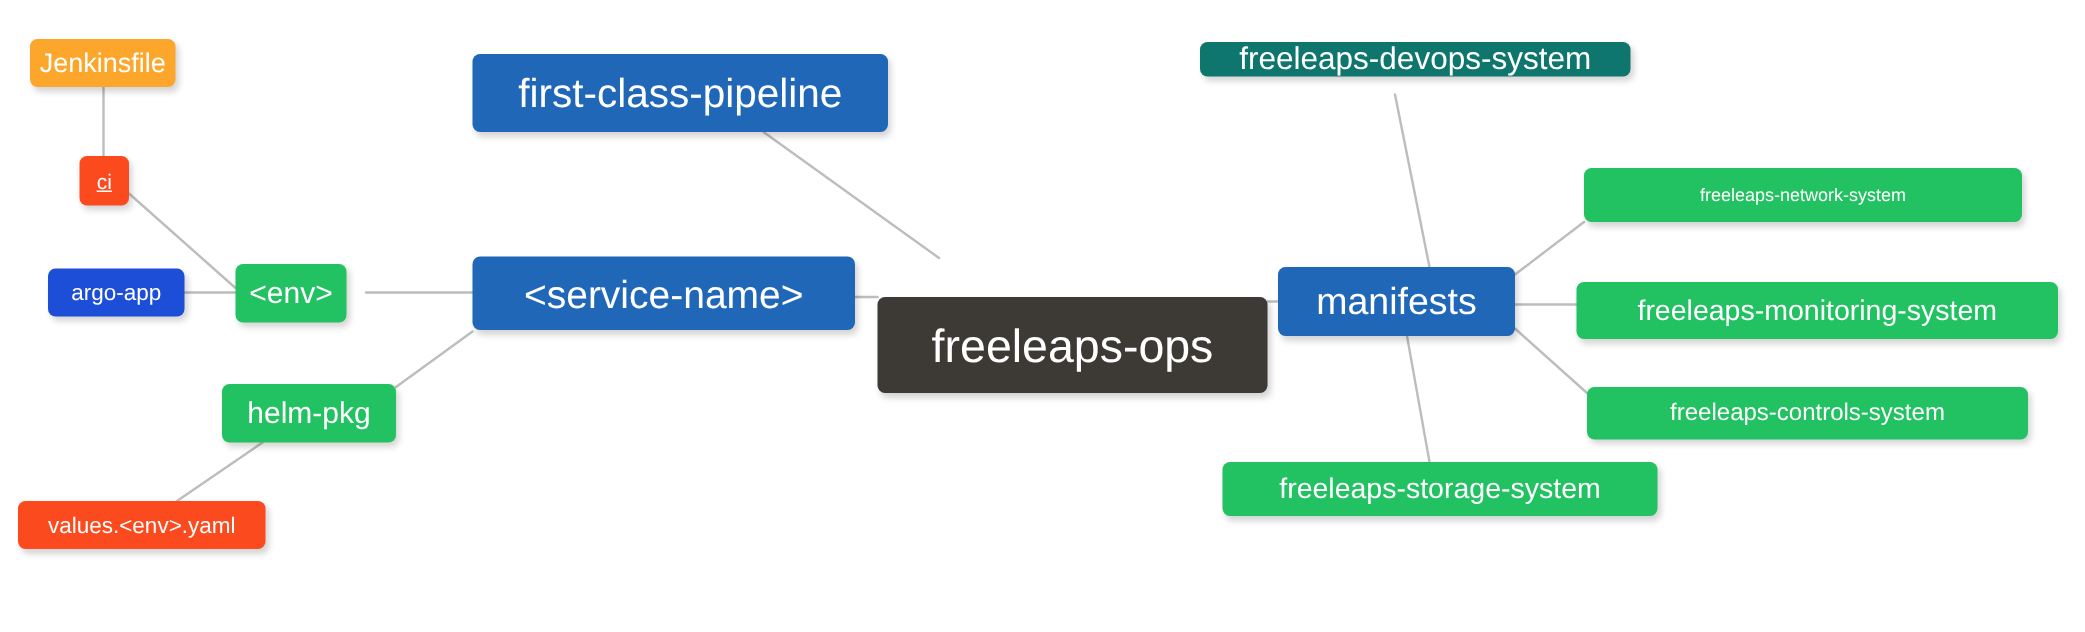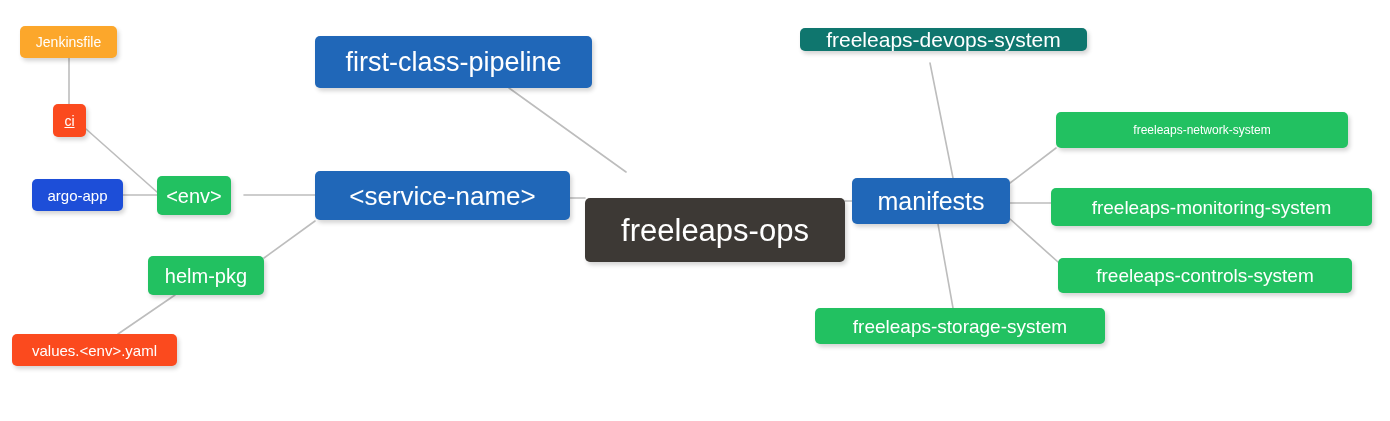--- a/index.html
+++ b/index.html
@@ -58,21 +58,21 @@
       <line x1="509" y1="88" x2="626" y2="172" stroke="#bdbdbd" stroke-width="1.6" stroke-linecap="round"></line>
       <line x1="567" y1="198" x2="585" y2="198" stroke="#bdbdbd" stroke-width="1.6" stroke-linecap="round"></line>
       <line x1="845" y1="201" x2="852" y2="201" stroke="#bdbdbd" stroke-width="1.6" stroke-linecap="round"></line>
       <line x1="930" y1="63" x2="953" y2="178" stroke="#bdbdbd" stroke-width="1.6" stroke-linecap="round"></line>
       <line x1="1056" y1="148" x2="1010" y2="183" stroke="#bdbdbd" stroke-width="1.6" stroke-linecap="round"></line>
       <line x1="1051" y1="203" x2="1010" y2="203" stroke="#bdbdbd" stroke-width="1.6" stroke-linecap="round"></line>
       <line x1="1058" y1="262" x2="1010" y2="219" stroke="#bdbdbd" stroke-width="1.6" stroke-linecap="round"></line>
       <line x1="953" y1="308" x2="938" y2="224" stroke="#bdbdbd" stroke-width="1.6" stroke-linecap="round"></line>
     </svg>
   <div id="node-layer">
-      <div class="node" style="left: 20px; top: 26px; width: 97px; height: 32px; background: rgb(252, 167, 43); font-size: 14px;">
+      <div class="node" style="left: 20px; top: 26px; width: 97px; height: 32px; background: rgb(252, 167, 43); font-size: 18px;">
         <span class="node-label">Jenkinsfile</span>
       </div>
       <div class="node" style="left: 53px; top: 104px; width: 33px; height: 33px; background: rgb(251, 74, 30); font-size: 14px; text-decoration: underline;">
         <span class="node-label">ci</span>
       </div>
       <div class="node" style="left: 32px; top: 179px; width: 91px; height: 32px; background: #1d4ed8; font-size: 15px;">
         <span class="node-label">argo-app</span>
       </div>
       <div class="node" style="left: 157px; top: 176px; width: 74px; height: 39px; background: rgb(34, 193, 97); font-size: 20px; text-align: center;">
         <span class="node-label">&lt;env&gt;</span>
@@ -97,20 +97,20 @@
       </div>
       <div class="node" style="left: 800px; top: 28px; width: 287px; height: 23px; background: #0f766e; font-size: 21px;">
         <span class="node-label">freeleaps-devops-system</span>
       </div>
       <div class="node" style="left: 1056px; top: 112px; width: 292px; height: 36px; background: rgb(34, 193, 97); font-size: 12px;">
         <span class="node-label">freeleaps-network-system</span>
       </div>
       <div class="node" style="left: 1051px; top: 188px; width: 321px; height: 38px; background: rgb(34, 193, 97); font-size: 19px;">
         <span class="node-label">freeleaps-monitoring-system</span>
       </div>
-      <div class="node" style="left: 1058px; top: 258px; width: 294px; height: 35px; background: rgb(34, 193, 97); font-size: 19px; align-items: center;">
+      <div class="node" style="left: 1058px; top: 258px; width: 294px; height: 35px; background: rgb(34, 193, 97); font-size: 16px; align-items: center;">
         <span class="node-label">freeleaps-controls-system</span>
       </div>
       <div class="node" style="left: 815px; top: 308px; width: 290px; height: 36px; background: rgb(34, 193, 97); font-size: 19px;">
         <span class="node-label">freeleaps-storage-system</span>
       </div>
     </div>
 </div>
 
 </body></html>

